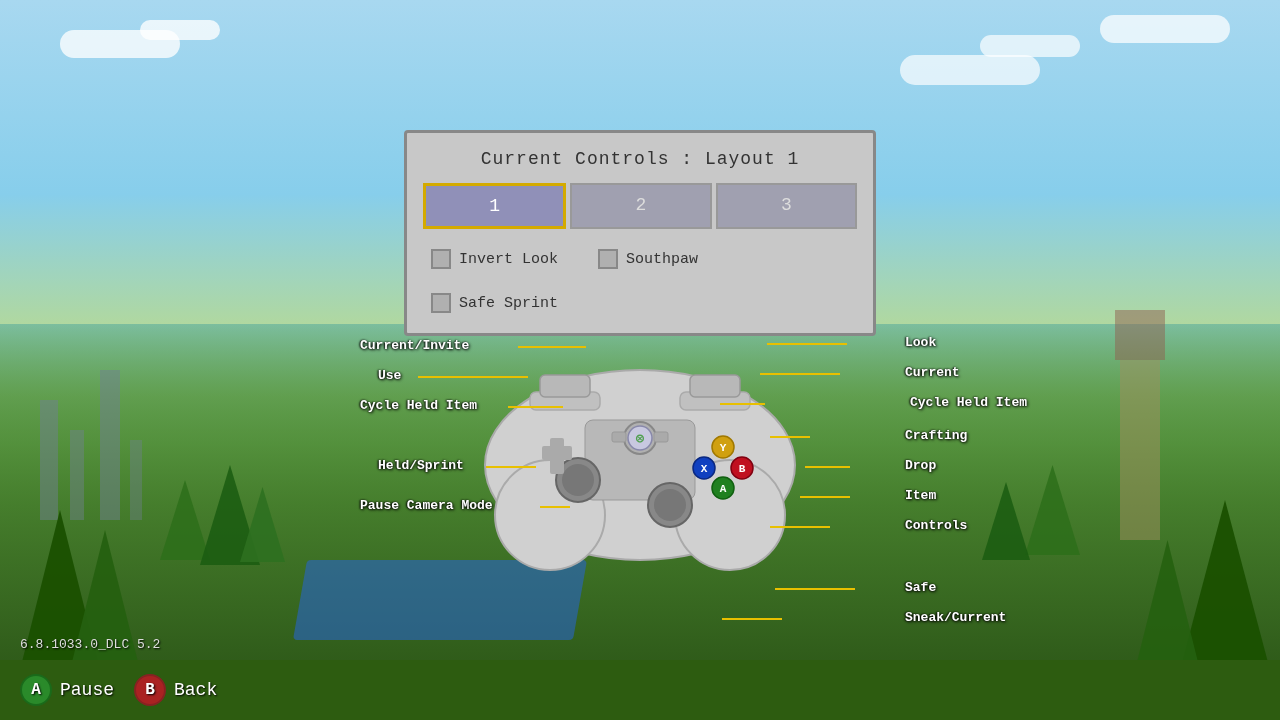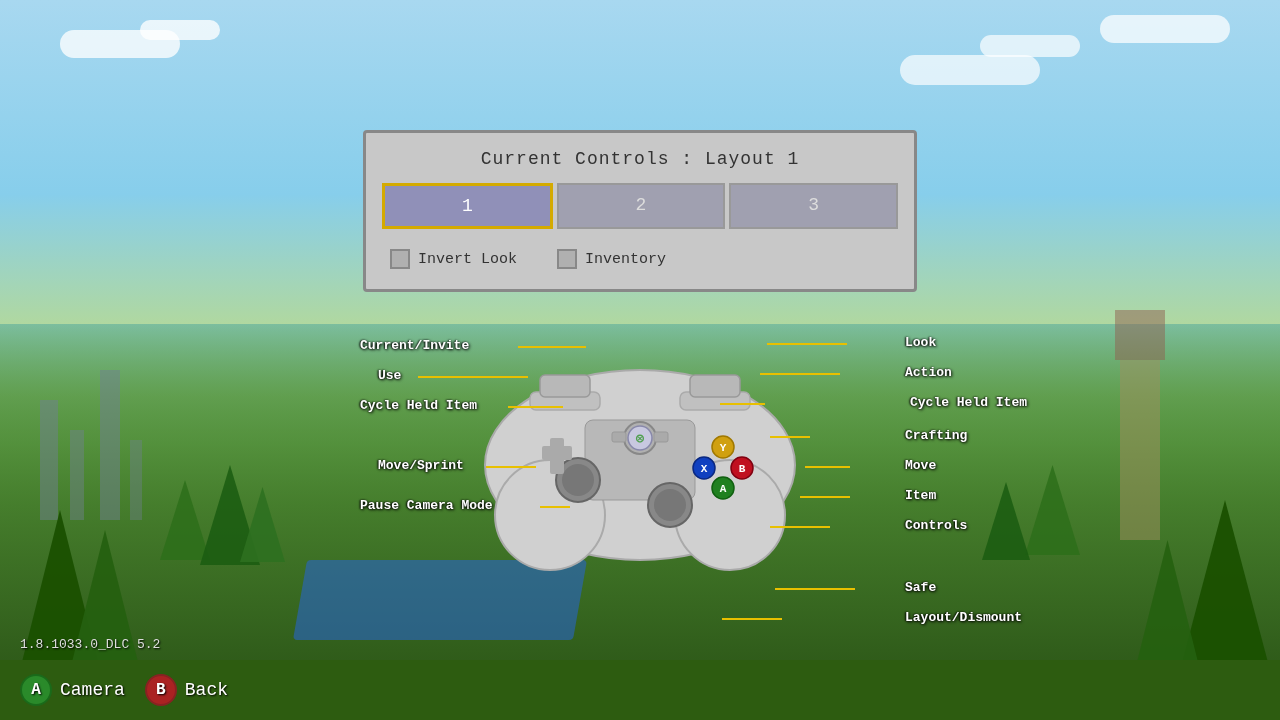--- a/index.html
+++ b/index.html
@@ -24,21 +24,21 @@
       background: rgba(255,255,255,0.85);
       border-radius: 20px;
     }
 
     
     .dialog {
       position: absolute;
       top: 130px;
       left: 50%;
       transform: translateX(-50%);
-      width: 554px;
+      width: 472px;
       background: #c8c8c8;
       border: 3px solid #888;
       border-radius: 4px;
       padding: 16px;
       font-family: 'Courier New', monospace;
     }
 
     .dialog-title {
       text-align: center;
       font-size: 18px;
@@ -212,21 +212,27 @@
   </div>
 
   <div class="checkboxes">
     <div class="checkbox-row">
       <div class="checkbox-item">
         <div class="checkbox-box"></div>
         <span>Invert Look</span>
       </div>
       <div class="checkbox-item">
         <div class="checkbox-box"></div>
-        <span>Inventory</span>
+        <span>Southpaw</span>
+      </div>
+    </div>
+    <div class="checkbox-row">
+      <div class="checkbox-item">
+        <div class="checkbox-box"></div>
+        <span>Safe Sprint</span>
       </div>
     </div>
   </div>
 </div>
 
 <div style="position:absolute;top:300px;left:50%;transform:translateX(-50%);width:560px;height:380px;z-index:10">
 
   <svg width="340" height="260" viewBox="0 0 340 260" style="position:absolute;left:50%;top:20px;transform:translateX(-50%);z-index:2">
 
     <ellipse cx="170" cy="145" rx="155" ry="95" fill="#d0d0d0" stroke="#aaa" stroke-width="2"></ellipse>
@@ -287,84 +293,84 @@
     <span class="scene-label">Use</span>
     <div style="position:absolute;left:40px;top:8px;width:110px;height:2px;background:#e8c000"></div>
   </div>
 
   <div style="position:absolute;left:0px;top:98px;z-index:3">
     <span class="scene-label">Cycle Held Item</span>
     <div style="position:absolute;left:148px;top:8px;width:55px;height:2px;background:#e8c000"></div>
   </div>
 
   <div style="position:absolute;left:18px;top:158px;z-index:3">
-    <span class="scene-label">Move/Sprint</span>
+    <span class="scene-label">Held/Sprint</span>
     <div style="position:absolute;left:108px;top:8px;width:50px;height:2px;background:#e8c000"></div>
   </div>
 
   <div style="position:absolute;left:0px;top:198px;z-index:3">
     <span class="scene-label">Pause Camera Mode</span>
     <div style="position:absolute;left:180px;top:8px;width:30px;height:2px;background:#e8c000"></div>
   </div>
 
   <div style="position:absolute;right:15px;top:35px;z-index:3;text-align:right">
     <div style="position:absolute;right:58px;top:8px;width:80px;height:2px;background:#e8c000"></div>
     <span class="scene-label">Look</span>
   </div>
 
   <div style="position:absolute;right:15px;top:65px;z-index:3;text-align:right">
     <div style="position:absolute;right:65px;top:8px;width:80px;height:2px;background:#e8c000"></div>
-    <span class="scene-label">Action</span>
+    <span class="scene-label">Current</span>
   </div>
 
   <div style="position:absolute;right:10px;top:95px;z-index:3;text-align:right">
     <div style="position:absolute;right:145px;top:8px;width:45px;height:2px;background:#e8c000"></div>
     <span class="scene-label">Cycle Held Item</span>
   </div>
 
   <div style="position:absolute;right:15px;top:128px;z-index:3;text-align:right">
     <div style="position:absolute;right:95px;top:8px;width:40px;height:2px;background:#e8c000"></div>
     <span class="scene-label">Crafting</span>
   </div>
 
   <div style="position:absolute;right:15px;top:158px;z-index:3;text-align:right">
     <div style="position:absolute;right:55px;top:8px;width:45px;height:2px;background:#e8c000"></div>
-    <span class="scene-label">Move</span>
+    <span class="scene-label">Drop</span>
   </div>
 
   <div style="position:absolute;right:15px;top:188px;z-index:3;text-align:right">
     <div style="position:absolute;right:55px;top:8px;width:50px;height:2px;background:#e8c000"></div>
     <span class="scene-label">Item</span>
   </div>
 
   <div style="position:absolute;right:15px;top:218px;z-index:3;text-align:right">
     <div style="position:absolute;right:75px;top:8px;width:60px;height:2px;background:#e8c000"></div>
     <span class="scene-label">Controls</span>
   </div>
 
   <div style="position:absolute;right:15px;top:280px;z-index:3;text-align:right">
     <div style="position:absolute;right:50px;top:8px;width:80px;height:2px;background:#e8c000"></div>
     <span class="scene-label">Safe</span>
   </div>
 
   <div style="position:absolute;right:15px;top:310px;z-index:3;text-align:right">
     <div style="position:absolute;right:123px;top:8px;width:60px;height:2px;background:#e8c000"></div>
-    <span class="scene-label">Layout/Dismount</span>
+    <span class="scene-label">Sneak/Current</span>
   </div>
 
 </div>
 
-<div class="version-text">1.8.1033.0_DLC 5.2</div>
+<div class="version-text">6.8.1033.0_DLC 5.2</div>
 
 <div class="bottom-bar">
   <div class="btn-action">
     <div class="btn-circle green">
       <span>A</span>
     </div>
-    <span>Camera</span>
+    <span>Pause</span>
   </div>
   <div class="btn-action">
     <div class="btn-circle red">
       <span>B</span>
     </div>
     <span>Back</span>
   </div>
 </div>
 
 </body></html>

